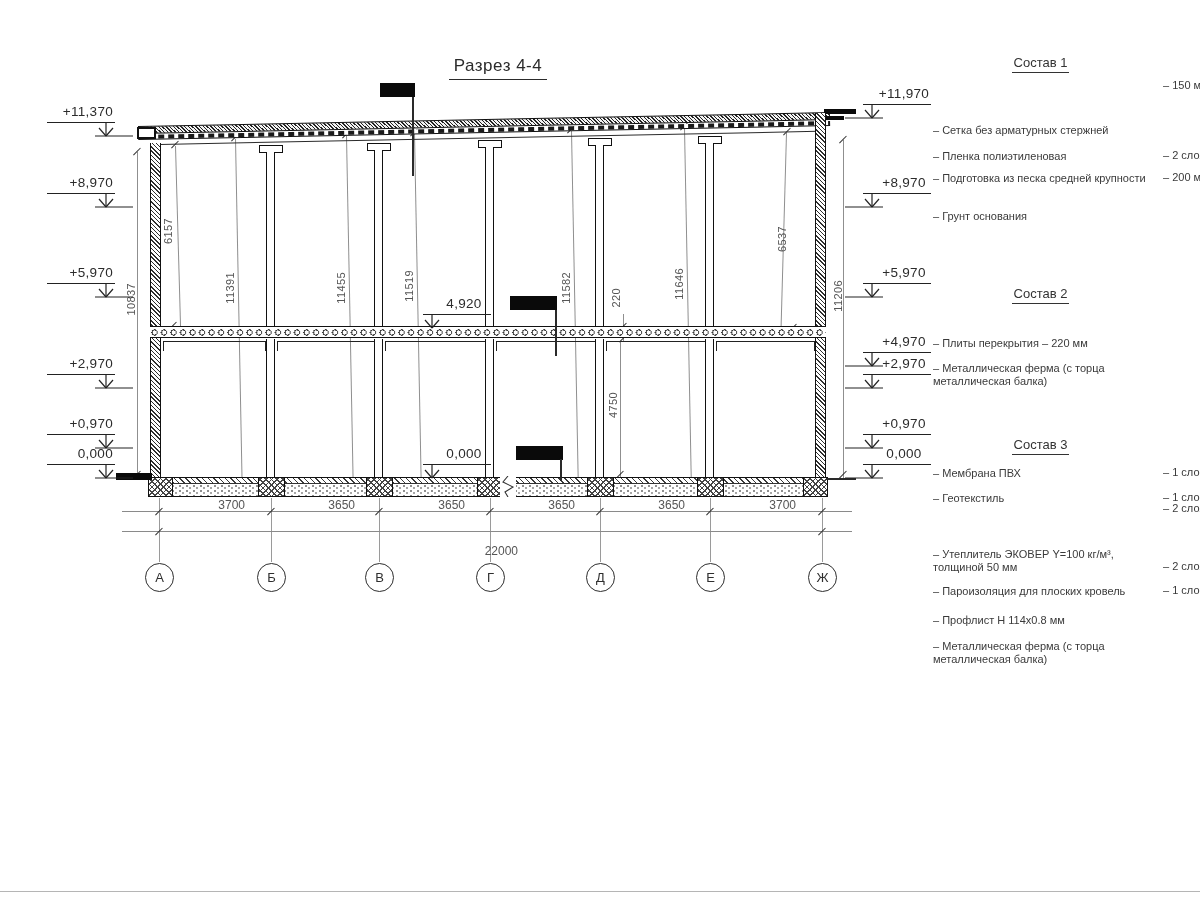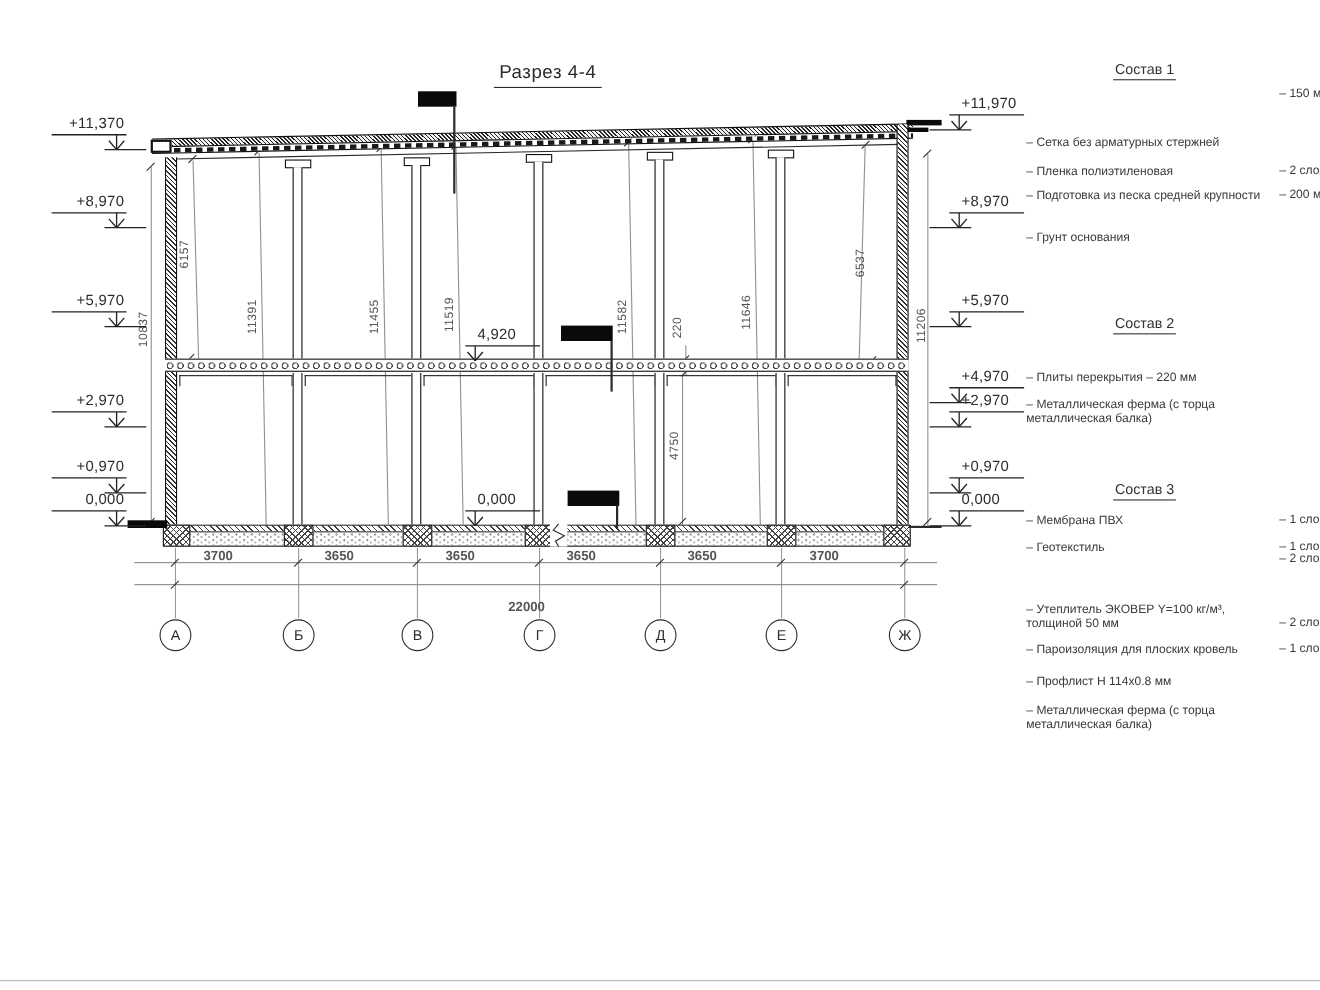--- a/index.html
+++ b/index.html
@@ -34,30 +34,30 @@
         background-size:7px 5px;}
   .xhatch{border:1px solid #111;background-color:#fff;
         background-image:repeating-linear-gradient(45deg,#444 0 1px,transparent 1px 4px),
                          repeating-linear-gradient(-45deg,#444 0 1px,transparent 1px 4px);}
   .flag{background:#0a0a0a;}
   
   .dimline{width:1px;background:#8f8f8f;transform-origin:top center;}
   .tick{width:10px;height:1.2px;background:#2e2e2e;transform:rotate(-45deg);}
   .vlab{writing-mode:vertical-rl;transform:rotate(180deg);font-size:11px;color:#555;
         letter-spacing:0.4px;white-space:nowrap;}
-  .dimtext{font-size:12px;color:#555;text-align:left;font-weight:bold;}
+  .dimtext{font-size:12px;color:#555;text-align:right;}
   .axiscircle{width:27px;height:27px;border:1.2px solid #2e2e2e;border-radius:50%;
         background:#fff;text-align:center;line-height:27px;font-size:13px;color:#2e2e2e;}
   .axisline{width:1px;background:#9a9a9a;}
   .lvl{position:absolute;width:92px;height:36px;}
   .lvl svg{position:absolute;left:0;top:0;}
   .lvl svg line{stroke:#222;stroke-width:1.2;}
   .lvl-t{position:absolute;top:1px;font-size:13.5px;color:#2b2b2b;letter-spacing:0.3px;}
   .lvl-left .lvl-t{left:0;width:70px;text-align:right;}
-  .lvl-right .lvl-t{left:31px;width:60px;text-align:left;}
+  .lvl-right .lvl-t{left:31px;width:60px;text-align:center;}
   .title{font-size:17px;color:#2b2b2b;border-bottom:1.2px solid #2b2b2b;
         padding-bottom:3px;letter-spacing:0.5px;}
   
   .comp{position:absolute;width:280px;}
   .comp-title{position:absolute;width:215px;text-align:center;font-size:13px;color:#333;}
   .comp-title span{border-bottom:1px solid #333;padding:0 2px 2px 2px;}
   .comp-item{position:absolute;width:280px;font-size:11px;line-height:12.5px;color:#3a3a3a;}
   .comp-name{display:inline-block;width:220px;vertical-align:bottom;}
   .comp-val{position:absolute;left:230px;bottom:1px;white-space:nowrap;}
   .pageedge{background:#b5b5b5;}

